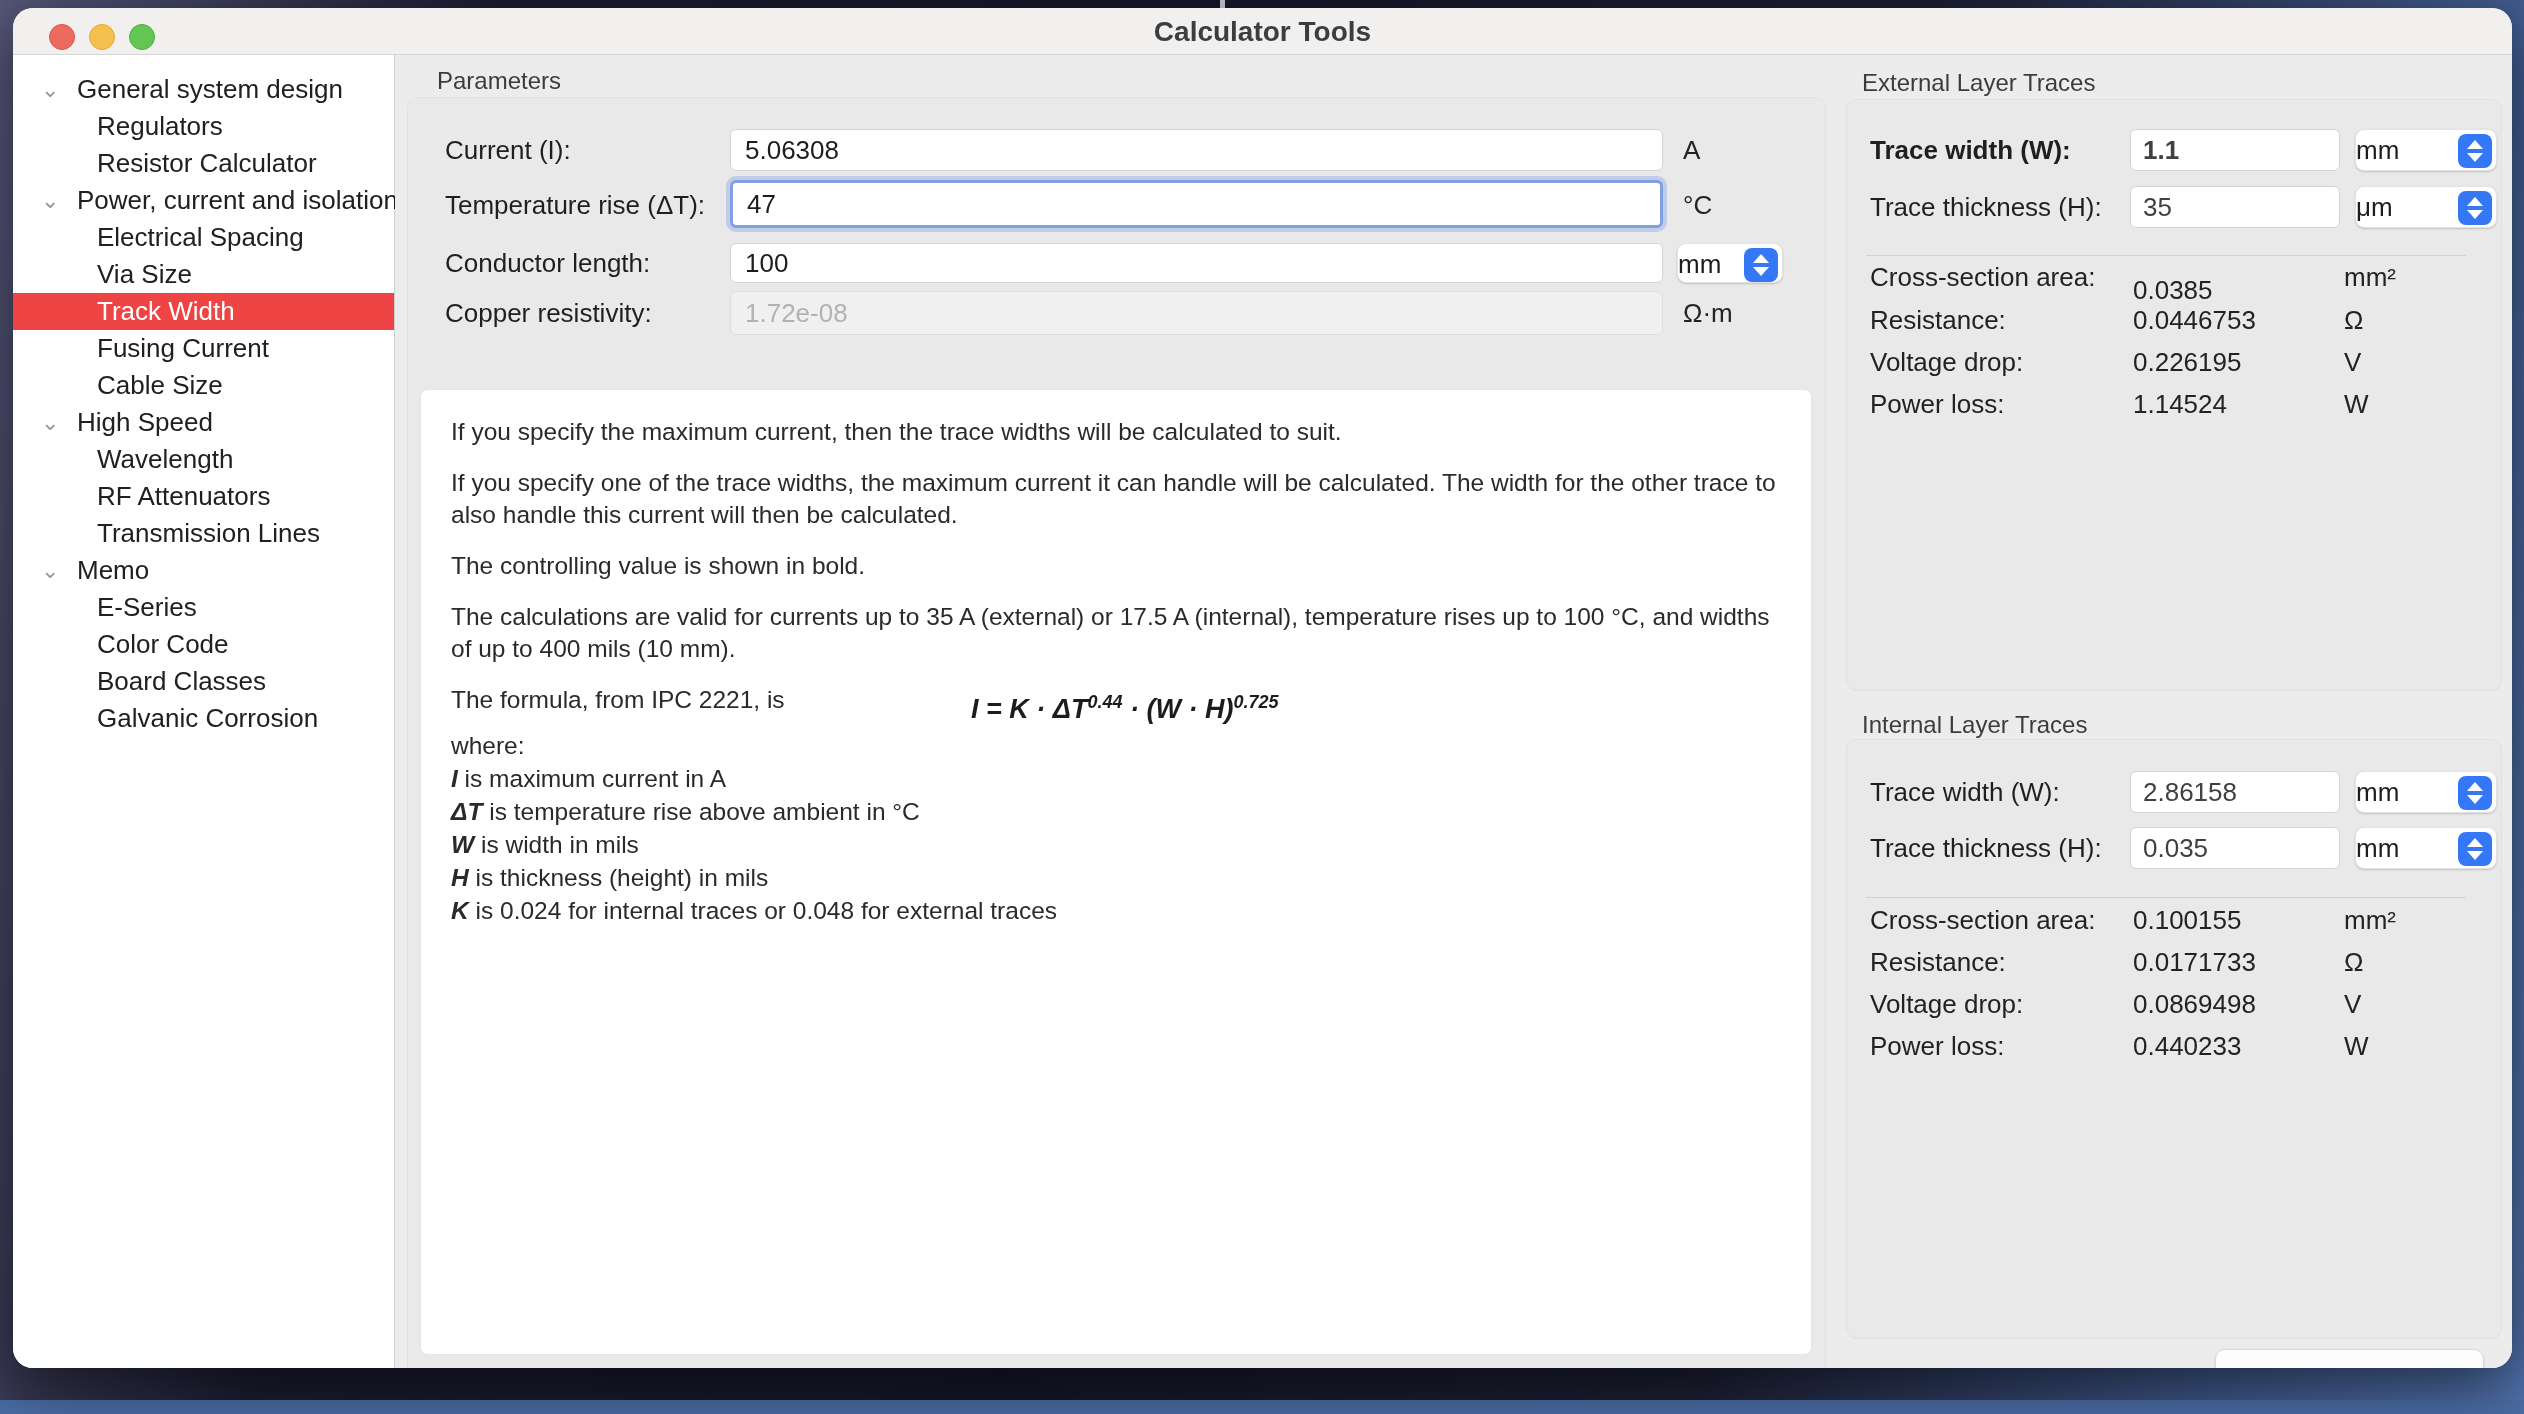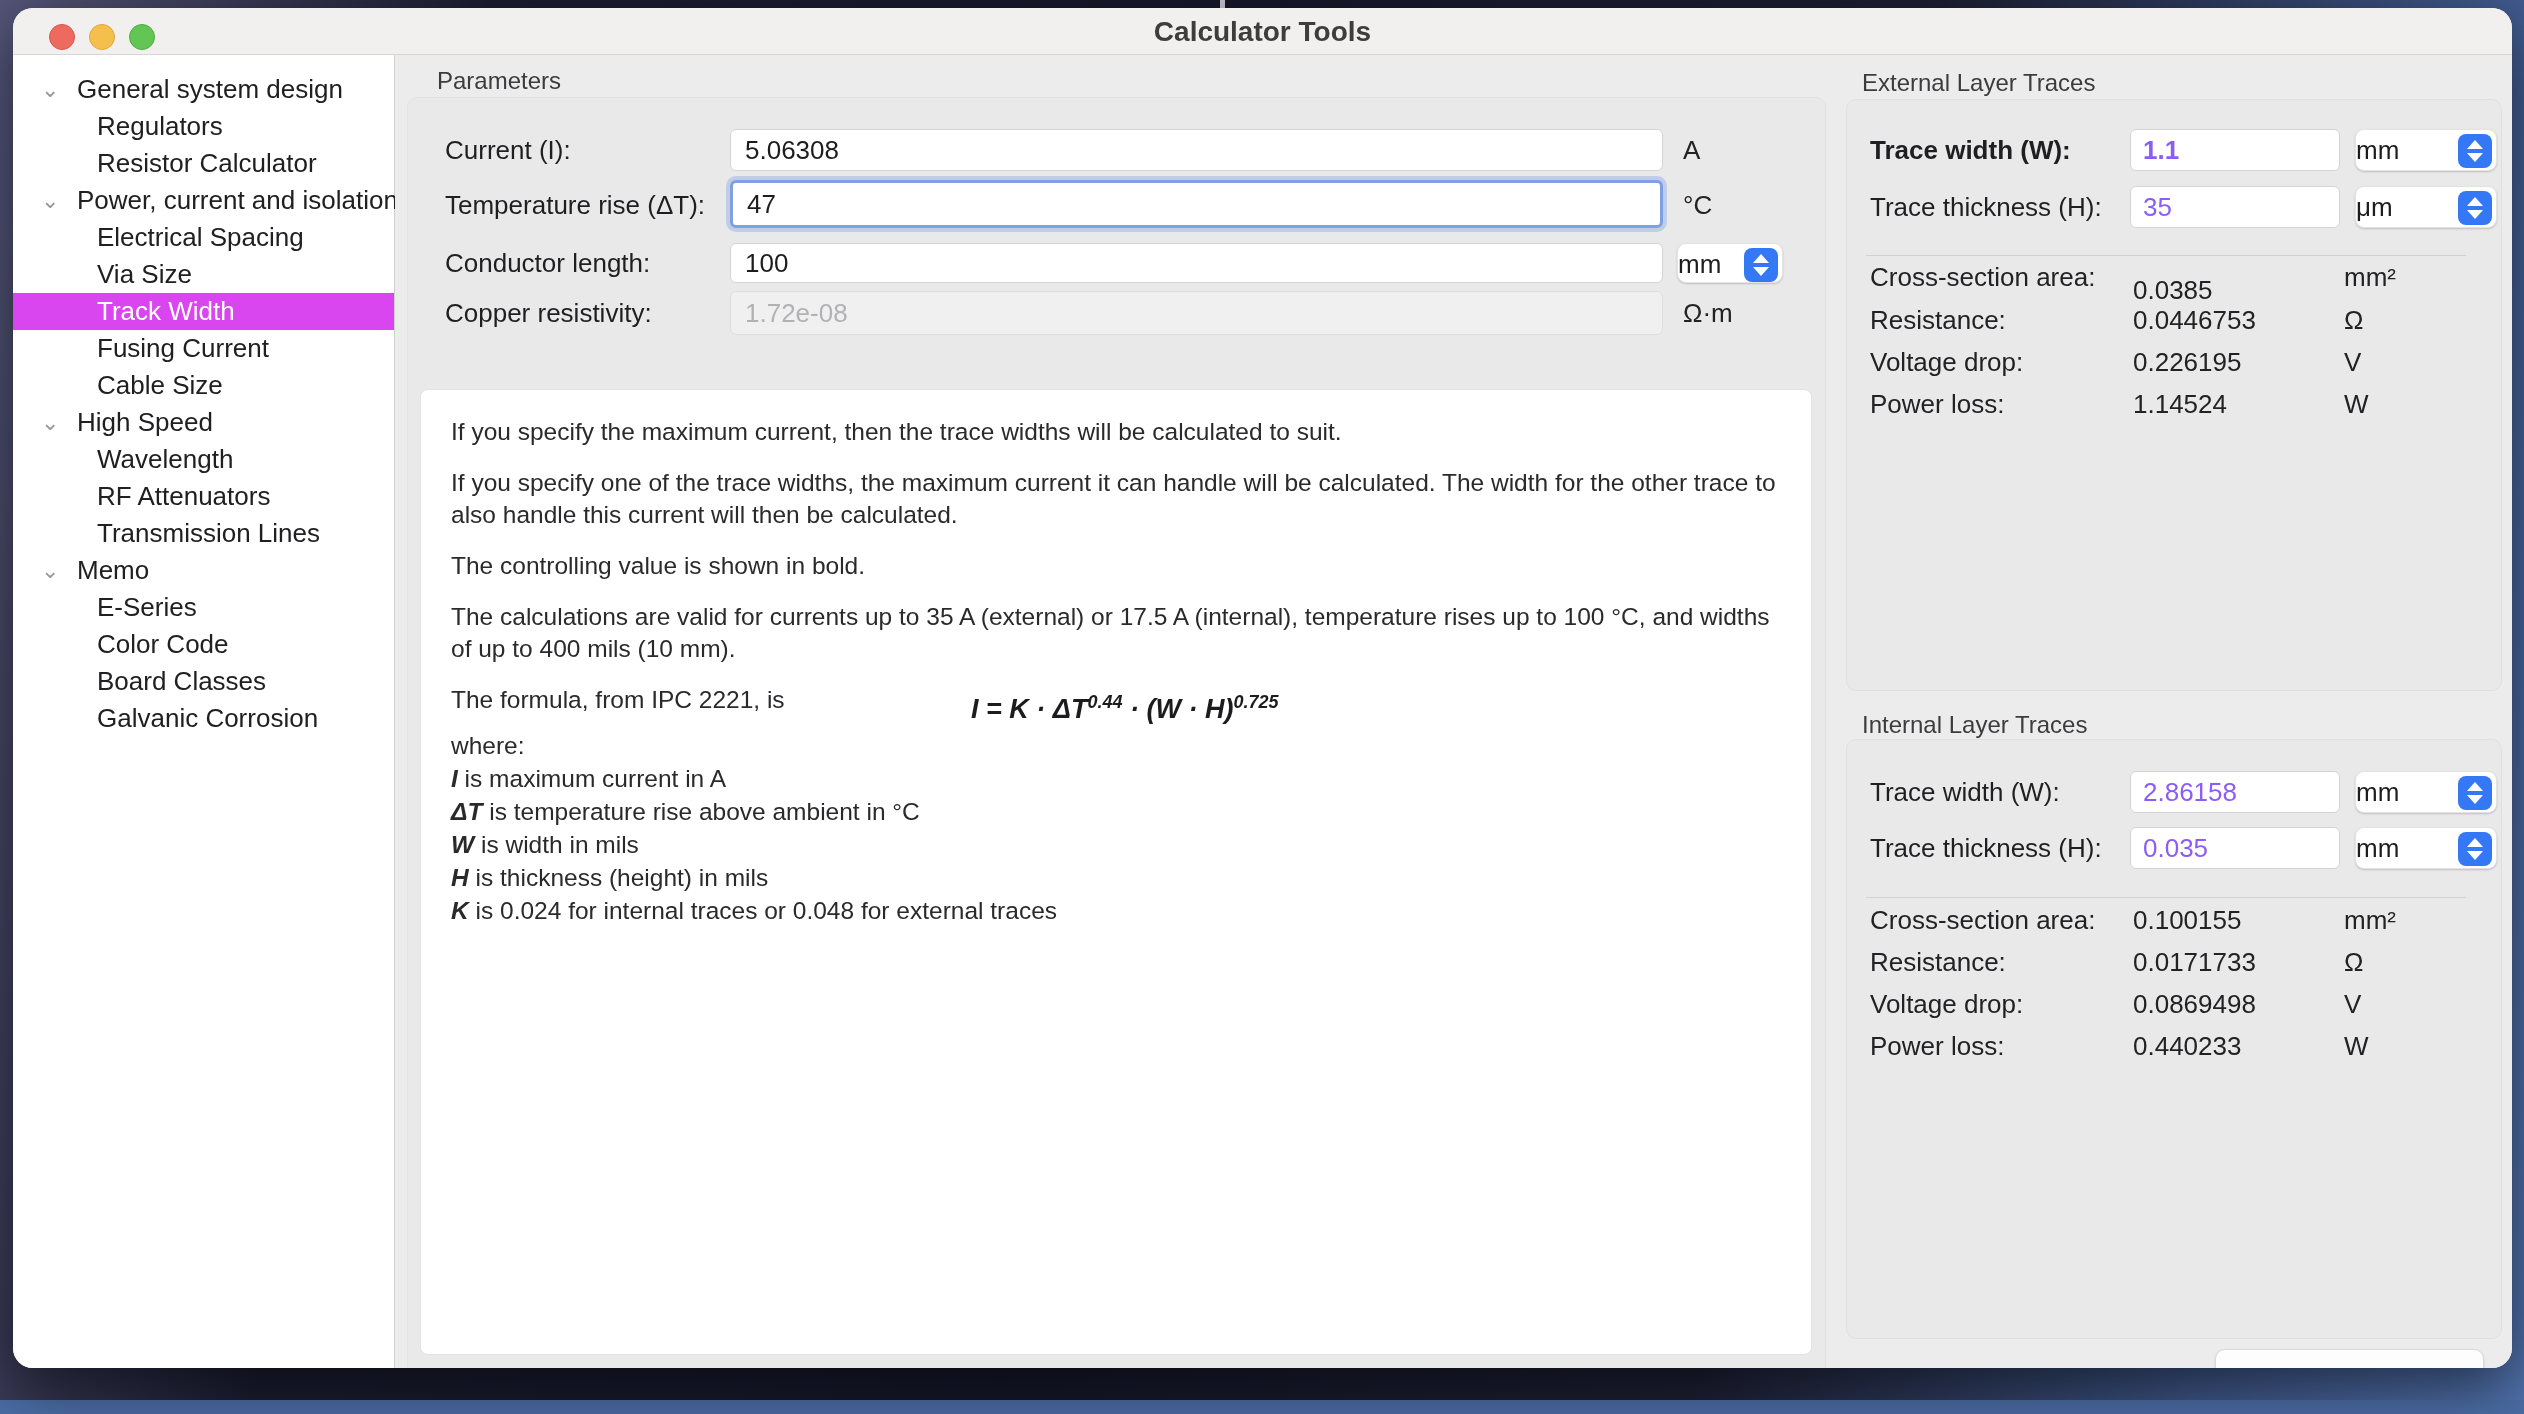--- a/index.html
+++ b/index.html
@@ -17,21 +17,21 @@
   .t-yellow { left:76px;  background:#f5bf4e; border:1px solid #dfa637; }
   .t-green  { left:116px; background:#62c554; border:1px solid #4aad3e; }
 
   .body-row { display:flex; height:1346px; }
 
   
   .sidebar { width:382px; background:#ffffff; border-right:1px solid #cfcfcf; padding-top:16px; flex:none; }
   .tree-item { position:relative; height:37px; line-height:37px; font-size:26px; color:#202022; white-space:nowrap; cursor:default; }
   .tree-item.lvl0 { padding-left:64px; }
   .tree-item.lvl1 { padding-left:84px; }
-  .tree-item.selected { background:#d946ef; color:#ffffff; }
+  .tree-item.selected { background:#ef4444; color:#ffffff; }
   .chev { position:absolute; left:28px; top:0; font-size:22px; color:#96969b; }
 
   
   .content { flex:1; position:relative; background:#ececec; }
   .group-label { position:absolute; font-size:24px; color:#3c3c3e; }
   .params-box { position:absolute; left:12px; top:42px; right:12px; bottom:10px; background:#e9e9e9; border:1px solid #e2e2e2; border-radius:10px; }
 
   .prow { position:absolute; left:0; width:100%; }
   .prow .plabel { position:absolute; left:50px; font-size:26px; color:#1f1f21; }
   .tinput { position:absolute; left:335px; width:933px; height:42px; background:#ffffff; border:1px solid #d4d4d4; border-radius:6px; font-size:26px; color:#1d1d1f; padding:0 14px; font-family:inherit; }
@@ -56,21 +56,21 @@
   .where { font-size:24.5px; line-height:33px; color:#2a2a2c; }
   .where .var { font-weight:bold; font-style:italic; }
 
   
   .rightpanel { width:674px; flex:none; position:relative; background:#ececec; }
   .gbox { position:absolute; left:8px; width:656px; background:#e9e9e9; border:1px solid #e0e0e0; border-radius:10px; }
   .gbox.ext { top:44px; height:592px; }
   .gbox.int { top:684px; height:600px; }
   .rrow-label { position:absolute; left:32px; font-size:26px; color:#1f1f21; }
   .rrow-label.bold { font-weight:bold; }
-  .rinput { position:absolute; left:292px; width:210px; height:42px; background:#ffffff; border:1px solid #d4d4d4; border-radius:6px; font-size:26px; color:#8b5cf6; padding:16px 12px; font-family:inherit; }
+  .rinput { position:absolute; left:292px; width:210px; height:42px; background:#ffffff; border:1px solid #d4d4d4; border-radius:6px; font-size:26px; color:#404040; padding:16px 12px; font-family:inherit; }
   .rinput.bold { font-weight:bold; }
   .rdrop { left:517px; width:142px; }
   .sepline { position:absolute; left:28px; width:600px; height:1px; background:#d2d2d2; }
   .res-label { position:absolute; left:32px; font-size:26px; color:#222224; }
   .res-value { position:absolute; left:295px; font-size:26px; color:#222224; }
   .res-unit  { position:absolute; left:506px; font-size:26px; color:#222224;text-align:right; }
 
   .reset-btn { position:absolute; right:28px; bottom:6px; height:46px; padding:12px 34px; background:#fdfdfd; border:1px solid #d9d9d9; border-radius:10px; box-shadow:0 1px 2px rgba(0,0,0,.15); font-size:26px; color:#3a3a3c; font-family:inherit; line-height:44px; }
 </style>
 </head>

